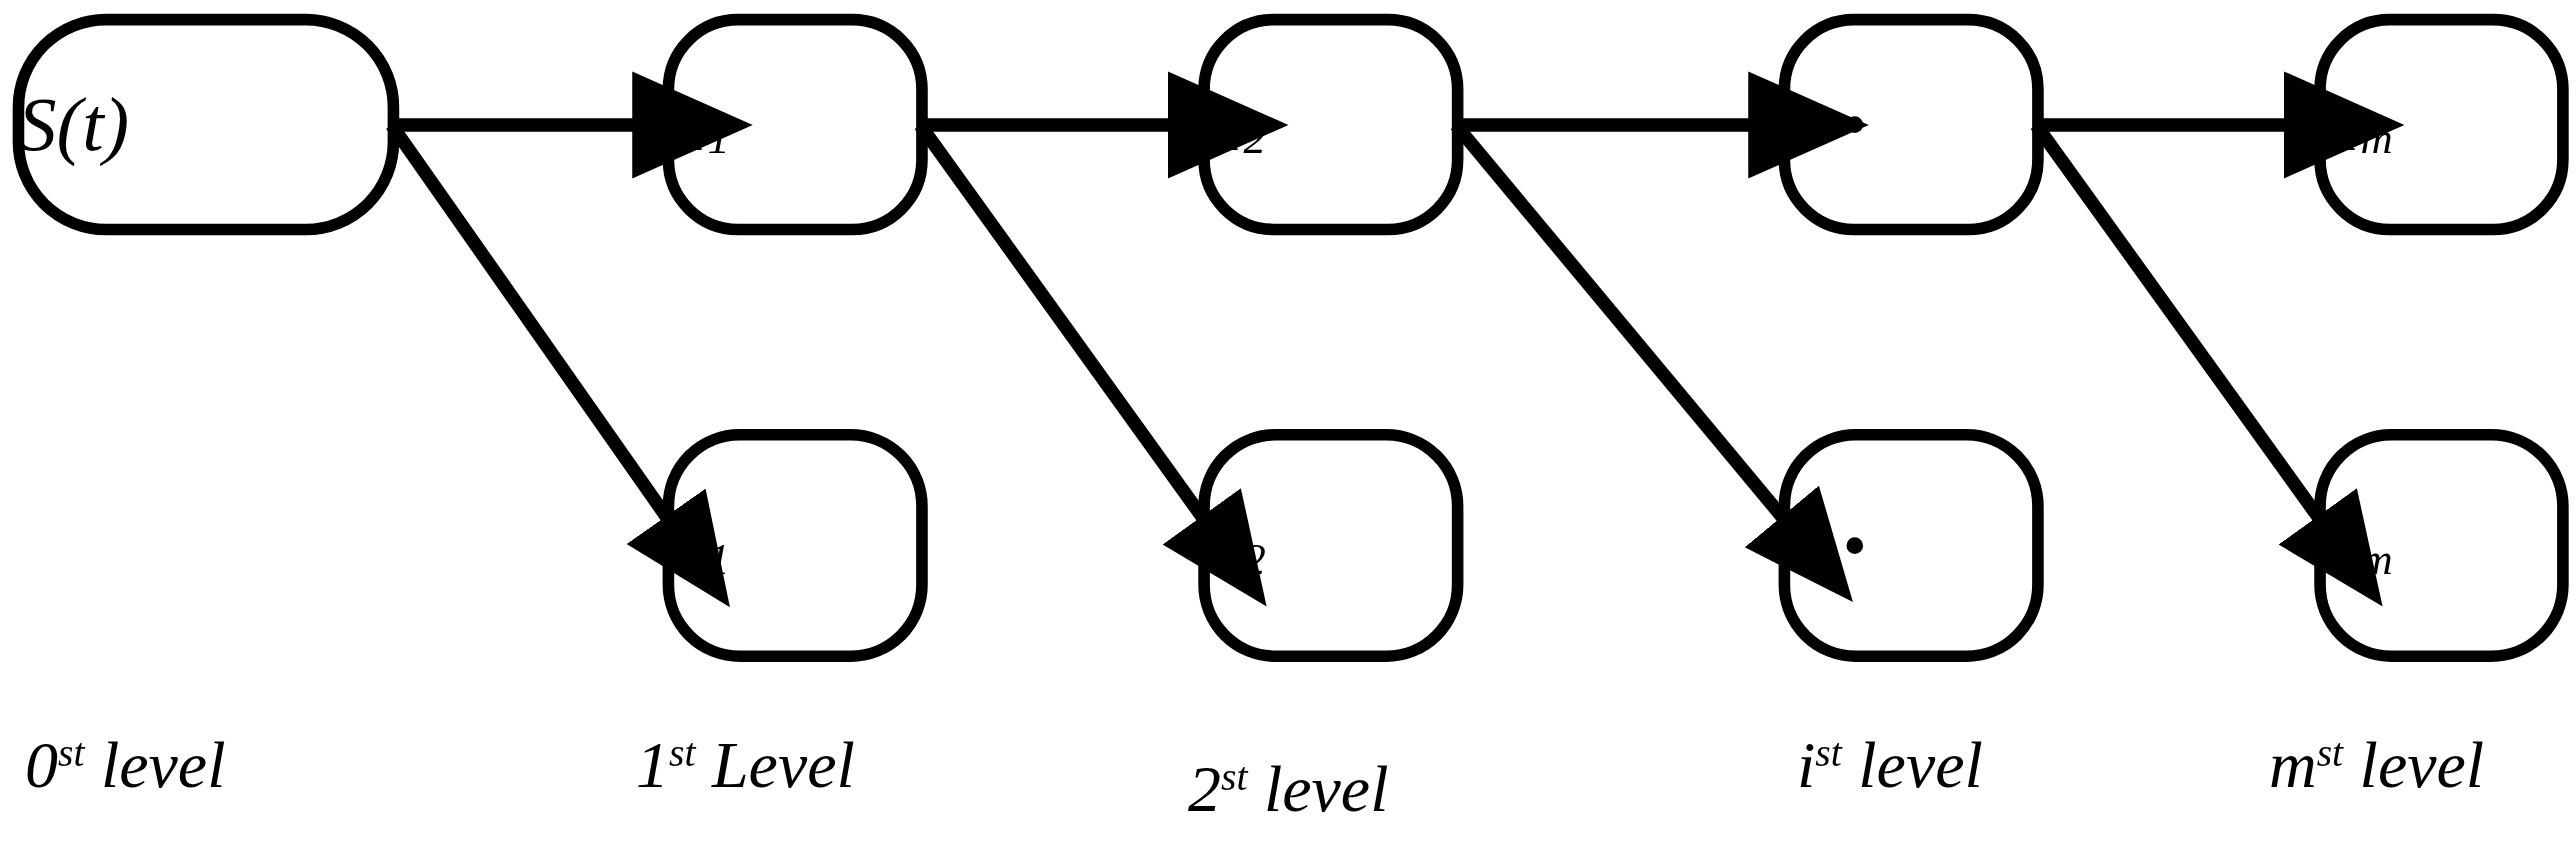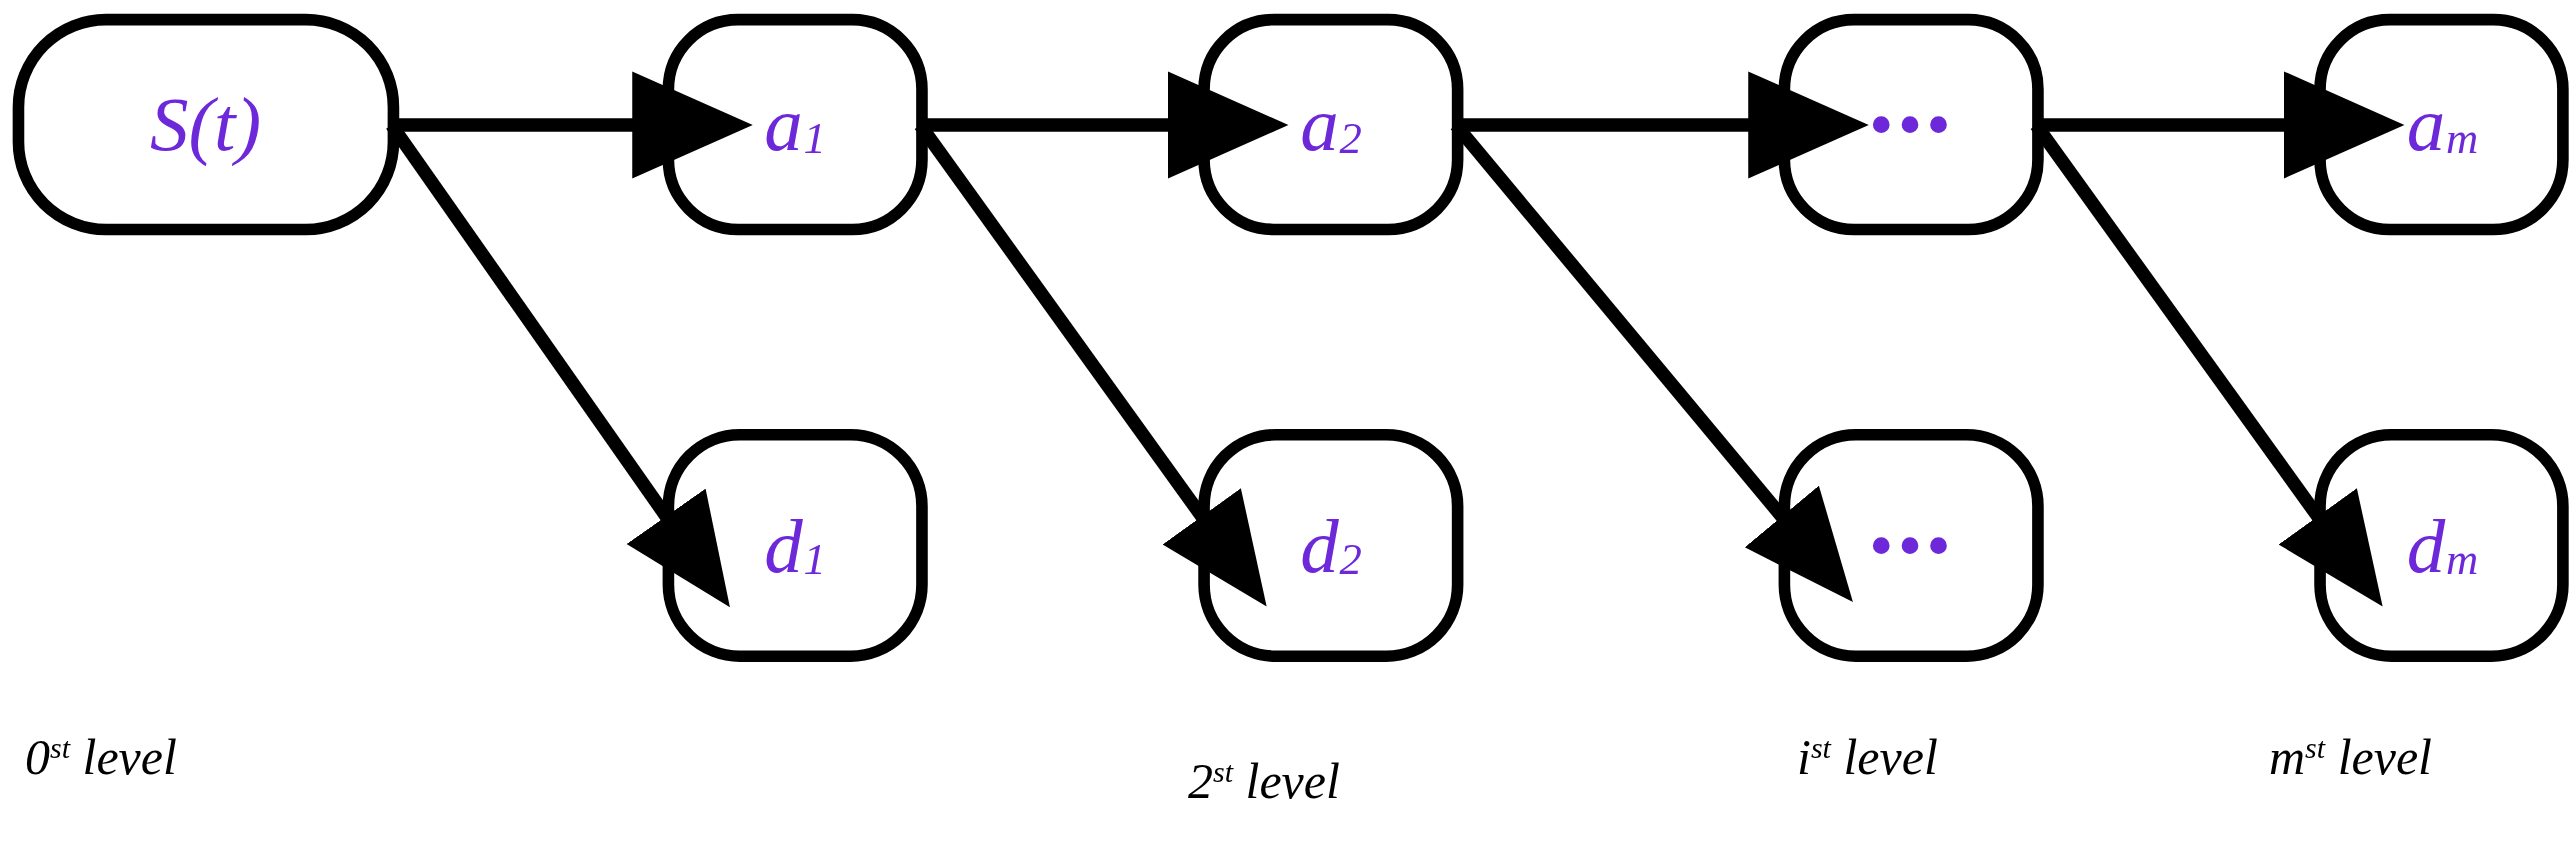--- a/index.html
+++ b/index.html
@@ -20,24 +20,23 @@
     position: absolute;
     left: 0;
     top: 0;
     width: 2576px;
     height: 841px;
   }
   .node-label {
     position: absolute;
     display: flex;
     align-items: center;
-    justify-content: center;
     font-style: italic;
     font-size: 77px;
-    color: #6d28d9;
+    color: #000000;
     line-height: 1;
     white-space: nowrap;
     user-select: none;
   }
   .node-label .sub {
     font-size: 0.58em;
     vertical-align: baseline;
     position: relative;
     top: 0.30em;
     font-style: italic;
@@ -45,21 +44,21 @@
   }
   .node-label.ellipsis {
     font-style: normal;
     font-size: 70px;
     letter-spacing: 0.06em;
     padding-bottom: 0.22em;
   }
   .level-label {
     position: absolute;
     font-style: italic;
-    font-size: 50px;
+    font-size: 66px;
     color: #000000;
     white-space: nowrap;
     line-height: 1;
     user-select: none;
   }
   .level-label .sup {
     font-size: 0.60em;
     vertical-align: baseline;
     position: relative;
     top: -0.52em;
@@ -151,20 +150,24 @@
   <div class="node-label" style="left:2321px; top:435px; width:243px; height:222px;">
     <span>d</span>
       <span class="sub">m</span>
   </div>
 
   <div class="level-label" style="left:25px; top:732px;">
     <span>0</span><span class="sup">st</span>
     <span>level</span>
   </div>
 
+  <div class="level-label" style="left:636px; top:732px;">
+    <span>1</span><span class="sup">st</span>
+    <span>Level</span>
+  </div>
 
   <div class="level-label" style="left:1188px; top:732px;margin-top:24px;">
     <span>2</span><span class="sup">st</span>
     <span>level</span>
   </div>
 
   <div class="level-label" style="left:1797px; top:732px;">
     <span>i</span><span class="sup">st</span>
     <span>level</span>
   </div>

